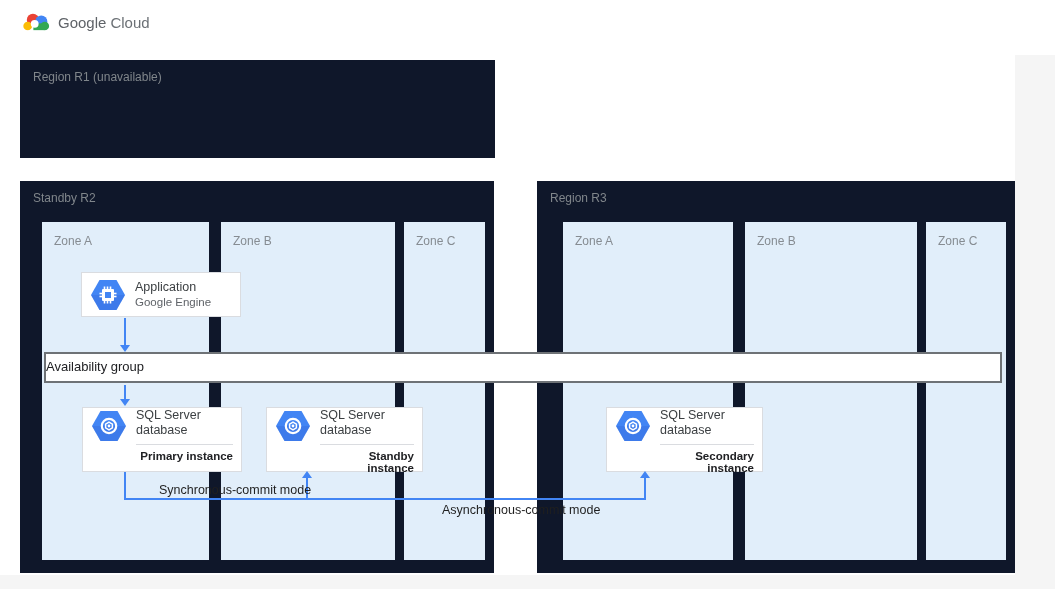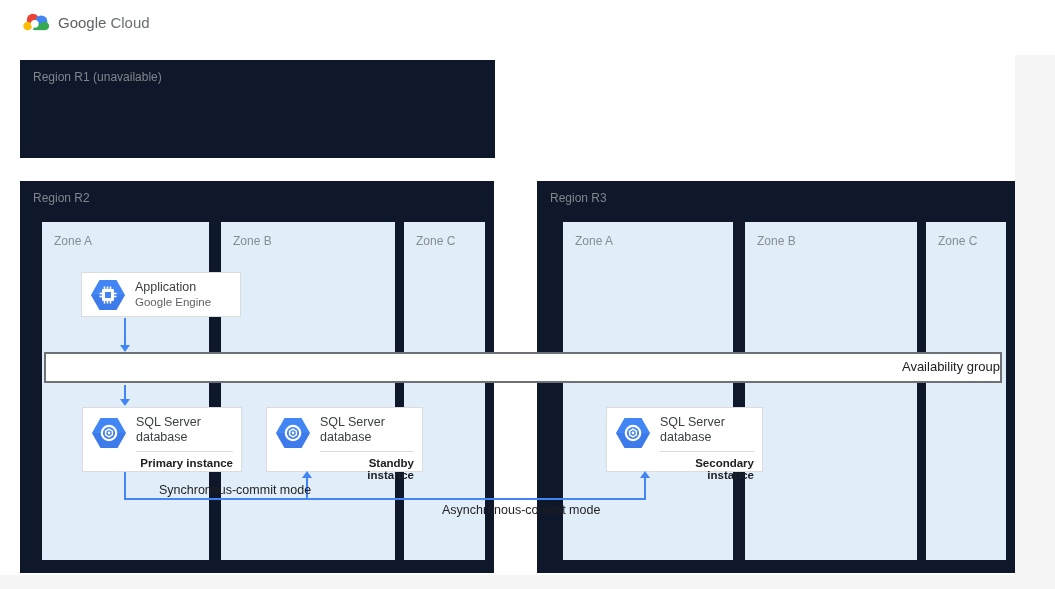--- a/index.html
+++ b/index.html
@@ -18,32 +18,32 @@
   .region-label { position:absolute; left:13px; top:10px; font-size:12px; color:#80868b; }
   .zone { position:absolute; top:41px; height:338px; background:#e1eefa; }
   .zone-label { position:absolute; left:12px; top:12px; font-size:12px; color:#868c92; }
 
   
   .node { position:absolute; background:#ffffff; border:1px solid #dadce0; box-sizing:border-box;margin-left:37px; }
   .app-node { display:flex; align-items:center; }
   .app-node .icon-wrap { margin:0 10px 0 9px; flex:0 0 auto; display:flex; }
   .app-title { font-size:12.5px; font-weight:500; color:#3c4043; line-height:15px; }
   .app-sub { font-size:11.5px; color:#5f6368; line-height:14px; }
-  .sql-node { display:flex; align-items:flex-start; padding-top:7px; }
+  .sql-node { display:flex; align-items:flex-start; }
   .sql-node .icon-wrap { margin:3px 10px 0 9px; flex:0 0 auto; display:flex; }
   .sql-body { flex:1 1 auto; padding-right:8px; }
   .sql-title { font-size:12.5px; color:#3c4043; line-height:15px; width:90px; }
   .sql-divider { border:0; border-top:1px solid #dadce0; margin:6px 0 5px 0; }
   .sql-instance { font-size:11.5px; font-weight:700; color:#202124;text-align:right; }
 
   
   .ag-bar {
     position:absolute; left:44px; top:352px; width:958px; height:31px;
     background:#fff; border:2px solid #6e7276; box-sizing:border-box;
-    text-align:right; font-size:13px; color:#202124; line-height:26px;
+    text-align:left; font-size:13px; color:#202124; line-height:26px;
   }
 
   
   .line-v { position:absolute; width:2px; background:#4285f4; }
   .line-h { position:absolute; height:2px; background:#4285f4; }
   .arrow-down { position:absolute; width:0; height:0;
     border-left:5px solid transparent; border-right:5px solid transparent;
     border-top:7px solid #4285f4; }
   .arrow-up { position:absolute; width:0; height:0;
     border-left:5px solid transparent; border-right:5px solid transparent;
@@ -74,21 +74,21 @@
       </svg>
     </span>
     <span class="logo-text"><span class="g">Google</span><span class="c">Cloud</span></span>
   </div>
 
   <div class="region" style="left:20px; top:60px; width:475px; height:98px;">
     <div class="region-label">Region R1 (unavailable)</div>
   </div>
 
   <div class="region" style="left:20px; top:181px; width:474px; height:392px;">
-    <div class="region-label">Region R2</div>
+    <div class="region-label">Standby R2</div>
     <div class="zone" style="left:22px; width:167px;">
       <div class="zone-label">Zone A</div>
     </div>
     <div class="zone" style="left:201px; width:174px;">
       <div class="zone-label">Zone B</div>
     </div>
     <div class="zone" style="left:384px; width:81px;">
       <div class="zone-label">Zone C</div>
     </div>
   </div>

